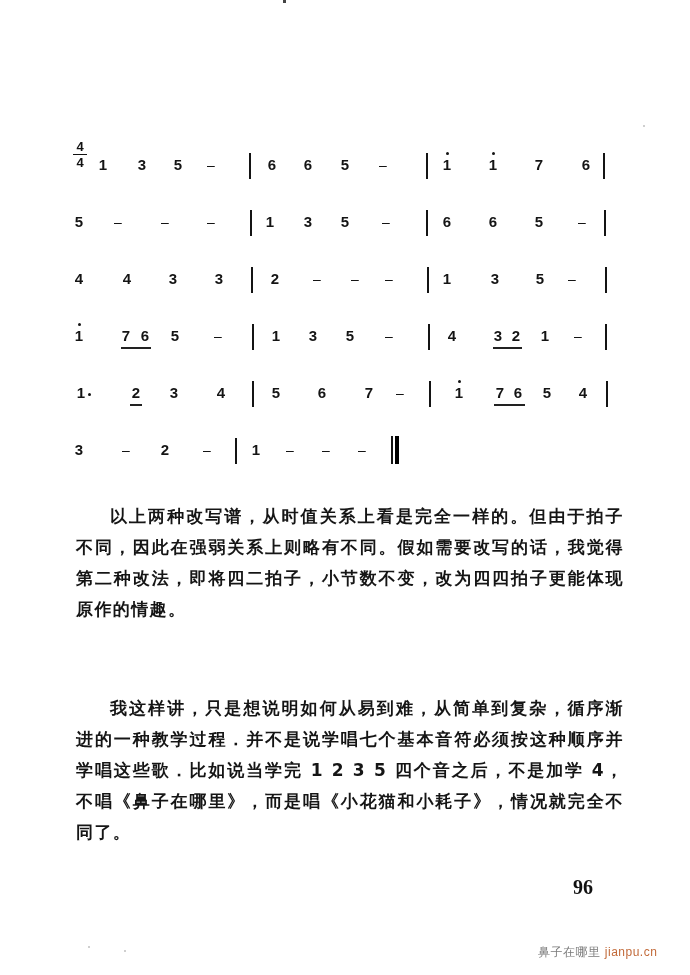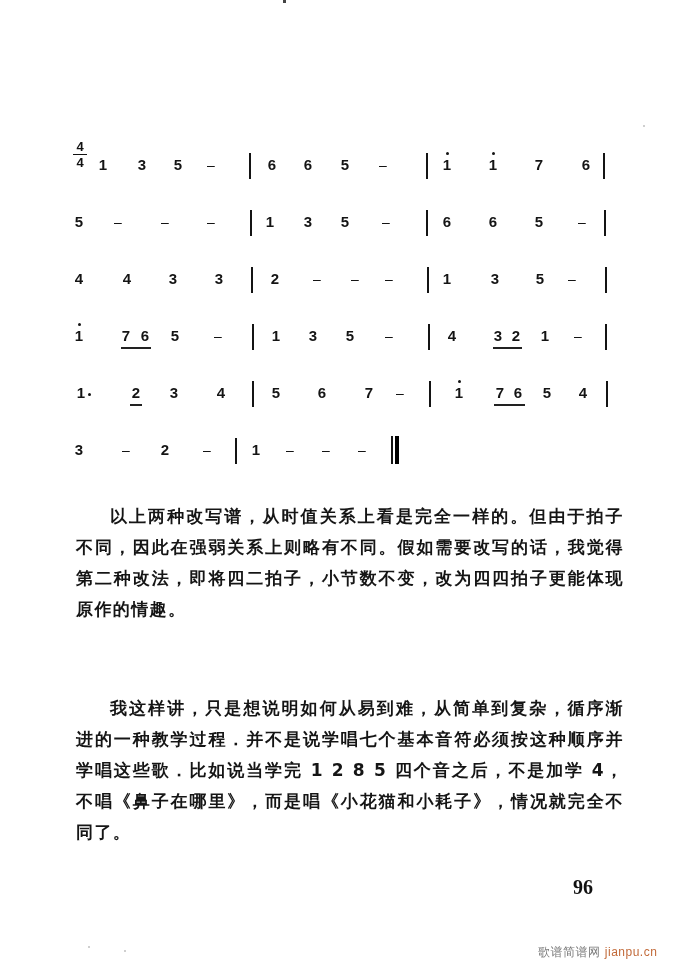--- a/index.html
+++ b/index.html
@@ -189,26 +189,26 @@
       <span class="tok dash" style="left:362px">–</span>
       <span class="endbar-thin" style="left:391px"></span>
       <span class="endbar-thick" style="left:395px"></span>
     </div>
   </div>
 
   <div class="prose p1">
     <p>以上两种改写谱，从时值关系上看是完全一样的。但由于拍子不同，因此在强弱关系上则略有不同。假如需要改写的话，我觉得第二种改法，即将四二拍子，小节数不变，改为四四拍子更能体现原作的情趣。</p>
   </div>
   <div class="prose p3">
-    <p>我这样讲，只是想说明如何从易到难，从简单到复杂，循序渐进的一种教学过程．并不是说学唱七个基本音符必须按这种顺序并学唱这些歌．比如说当学完 1 2 8 5 四个音之后，不是加学 4，不唱《鼻子在哪里》，而是唱《小花猫和小耗子》，情况就完全不同了。</p>
+    <p>我这样讲，只是想说明如何从易到难，从简单到复杂，循序渐进的一种教学过程．并不是说学唱七个基本音符必须按这种顺序并学唱这些歌．比如说当学完 1 2 3 5 四个音之后，不是加学 4，不唱《鼻子在哪里》，而是唱《小花猫和小耗子》，情况就完全不同了。</p>
   </div>
 
   <div class="page-number">96</div>
 
   <div class="speck" style="left:88px; top:946px"></div>
   <div class="speck" style="left:124px; top:950px"></div>
   <div class="speck" style="left:643px; top:125px"></div>
 
   <div class="watermark">
-    <span>歌谱简谱网</span>
+    <span>鼻子在哪里</span>
     <span class="wm-url">jianpu.cn</span>
   </div>
 </div>
 
 </body></html>

